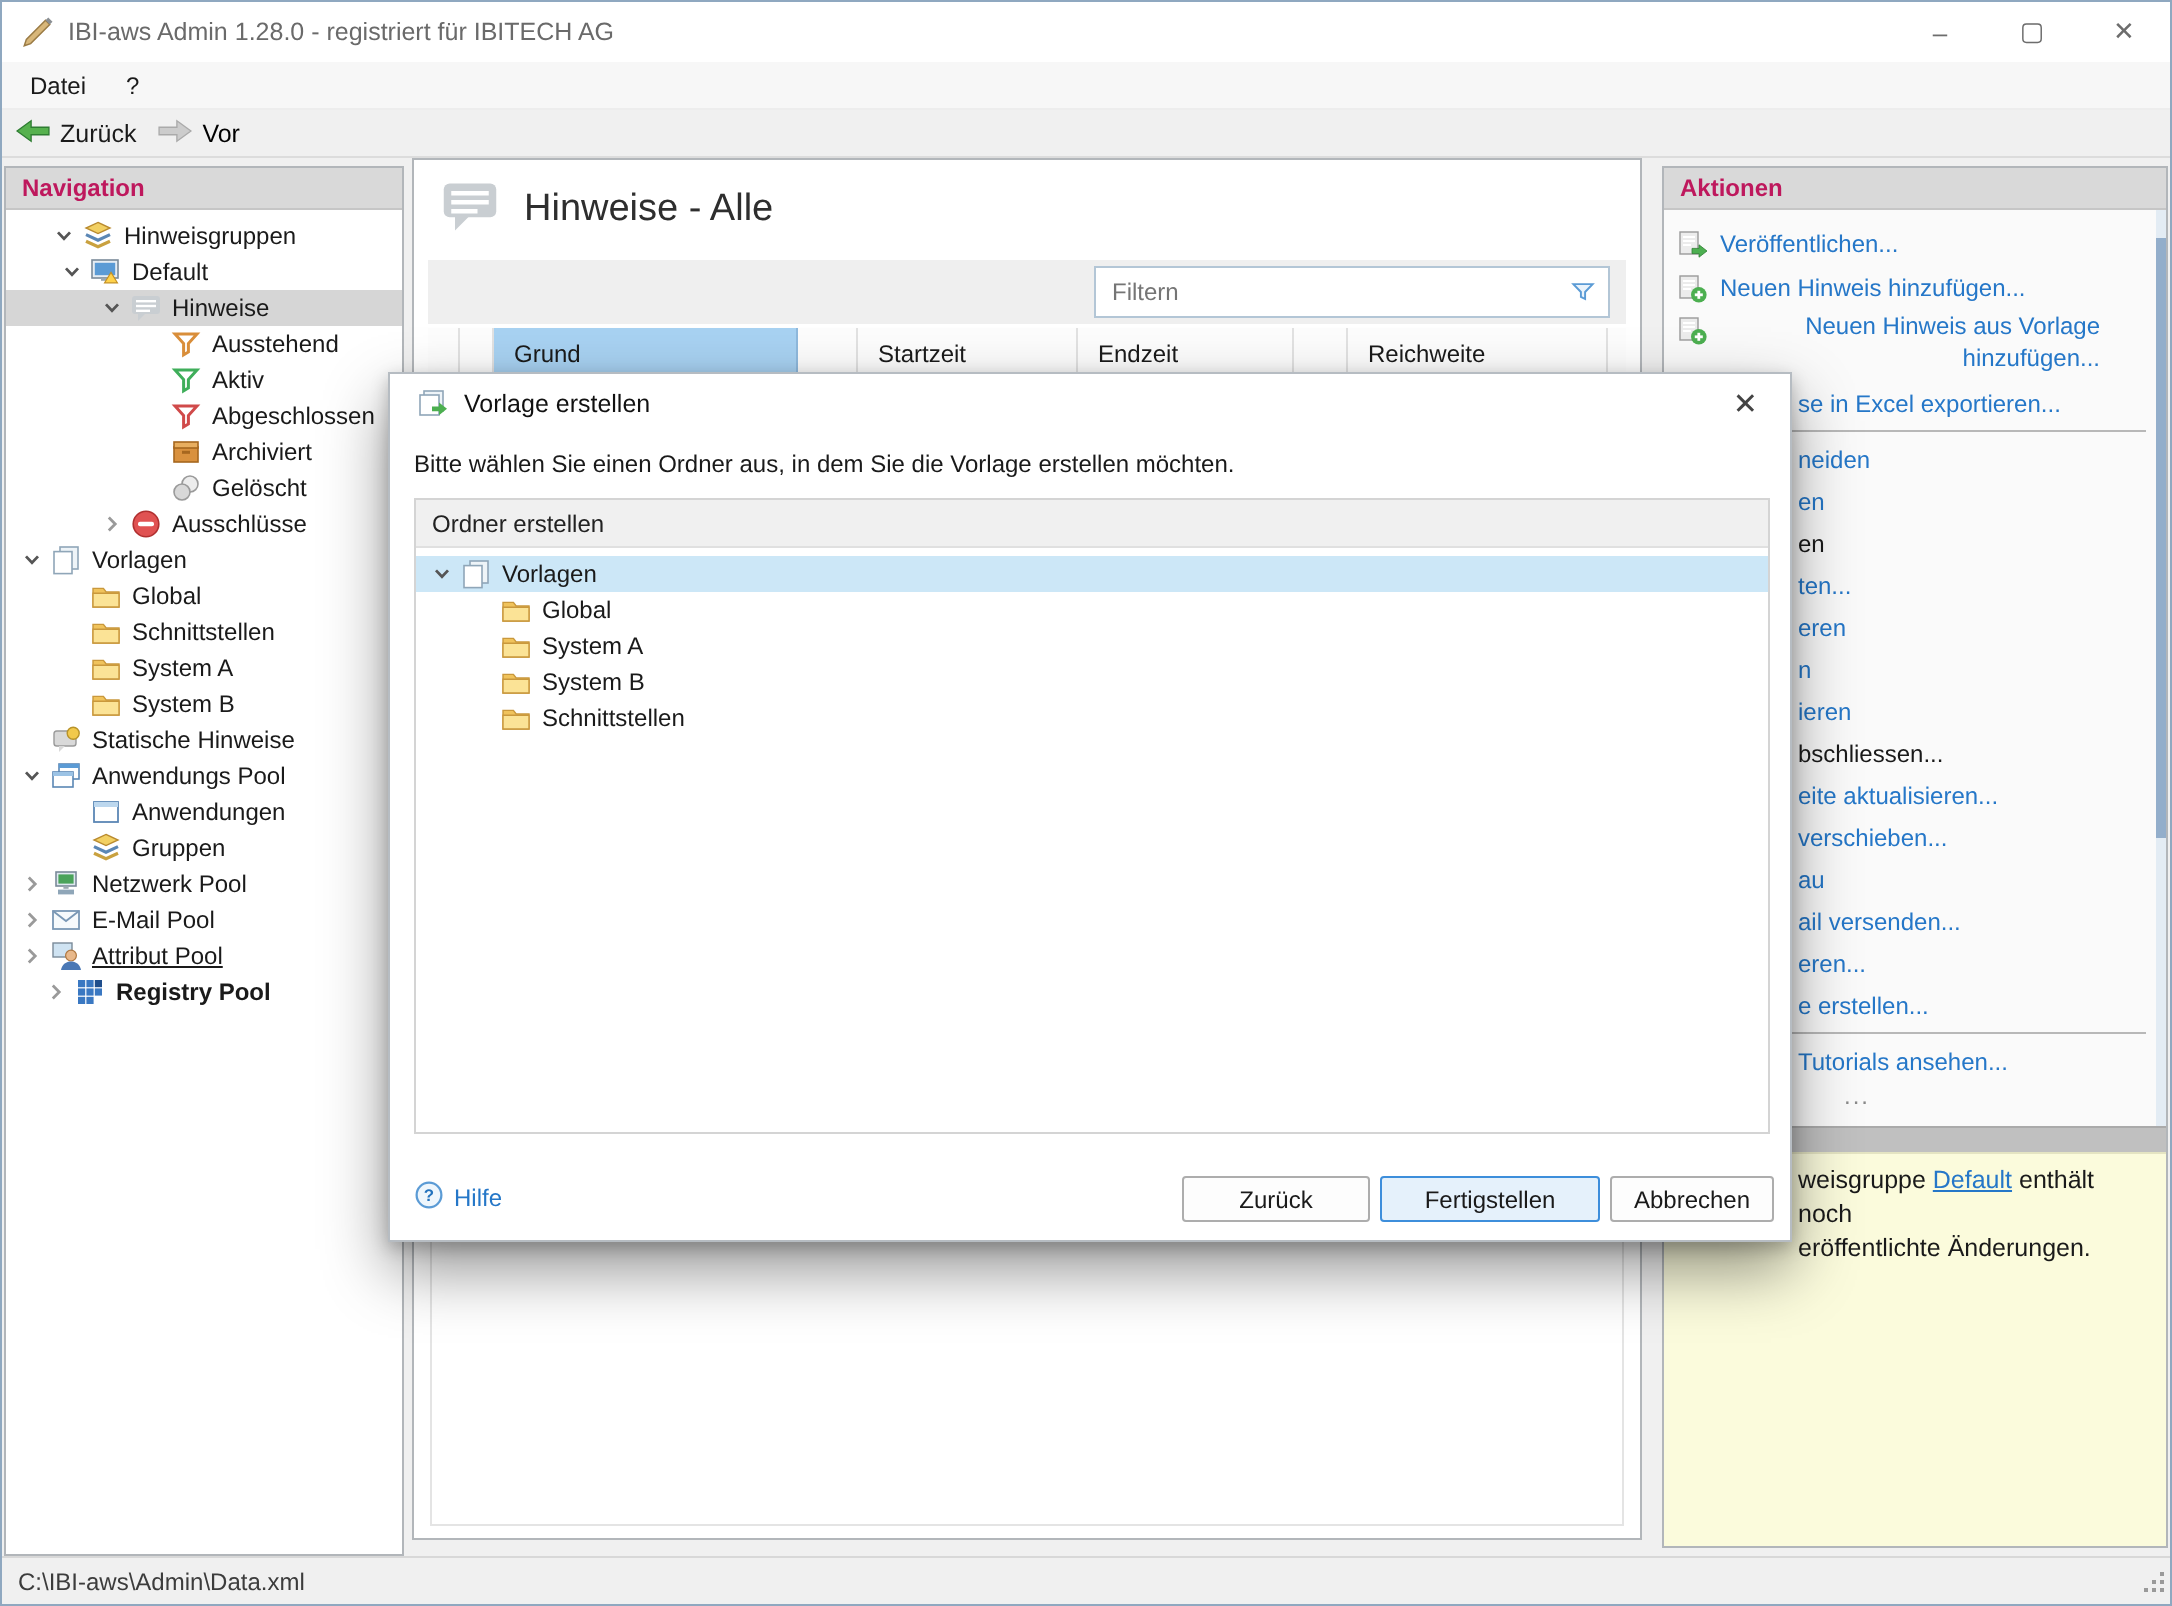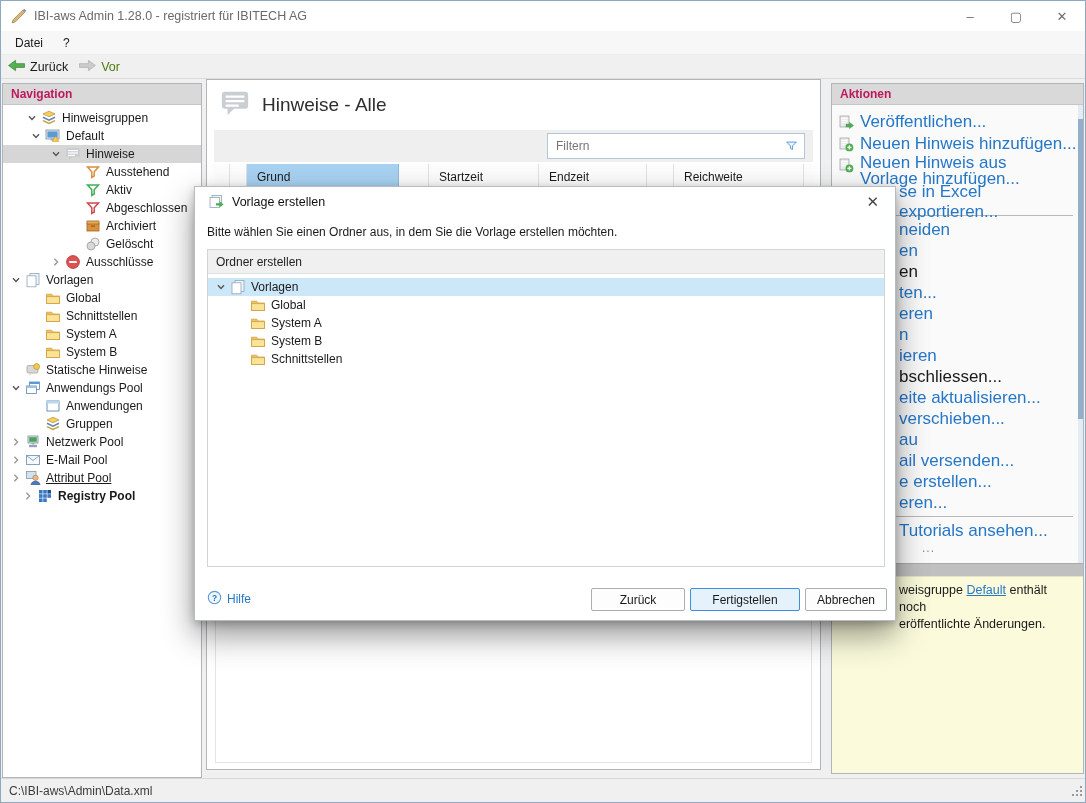--- a/index.html
+++ b/index.html
@@ -12,21 +12,21 @@
   .titlebar .app-icon { width:17px; height:17px; margin-right:7px; flex:0 0 auto; }
   .titlebar .title-text { color:#6a6a6a; font-size:12.5px; flex:1; }
   .win-controls { display:flex; height:100%; }
   .win-btn { width:46px; display:flex; align-items:center; justify-content:center; color:#6d6d6d; font-size:13px; }
   .menubar { height:24px; background:#f7f7f7; display:flex; align-items:center; border-bottom:1px solid #ededed; }
   .menu-item { padding:0 10px; color:#1a1a1a; }
   .menu-item:first-child { padding-left:14px; }
   .toolbar { height:24px; background:#f0f0f0; border-bottom:1px solid #dcdcdc; display:flex; align-items:center; padding-left:6px; gap:10px; }
   .tool-btn { display:flex; align-items:center; gap:4px; }
   .tool-btn .lbl { font-size:12.5px; }
-  .tool-btn.disabled .lbl { color:#4d7c0f; }
+  .tool-btn.disabled .lbl { color:#000000; }
 
   
   .panel-header { height:21px; background:#d9d9d9; border-bottom:1px solid #c6c6c6; font-weight:bold; display:flex; align-items:center; padding-left:8px; color:#be185d; }
   .nav-panel { position:absolute; left:1px; top:82px; width:200px; bottom:24px; background:#fff; border:1px solid #b2b6ba; }
   .tree { padding-top:4px; }
   .tree-row { height:18px; display:flex; align-items:center; white-space:nowrap; }
   .tree-row.selected { background:#d6d6d6; }
   .chev-slot { width:17px; height:12px; display:inline-flex; align-items:center; justify-content:center; flex:0 0 auto; }
   .chev-slot svg { width:10px; height:10px; }
   .icon-slot { width:18px; height:16px; display:inline-flex; align-items:center; justify-content:center; margin-right:4px; flex:0 0 auto; }
@@ -47,21 +47,21 @@
   .th.c-grund { width:152px; background:#a8d2f2; border-right:1px solid #8fb9dd; }
   .th.gap1 { width:30px; padding:0; } .th.c-start { width:110px; } .th.c-end { width:108px; }
   .th.gap2 { width:27px; padding:0; } .th.c-reich { width:130px; } .th.rest { flex:1; border-right:none; padding:0; }
   .table-body { position:absolute; left:8px; right:8px; top:110px; bottom:6px; border:1px solid #e4e4e4; border-top:none; }
 
   
   .actions-panel { position:absolute; left:830px; top:82px; right:1px; bottom:28px; background:#fafafa; border:1px solid #b2b6ba; display:flex; flex-direction:column; }
   .actions-list { flex:1; overflow:hidden; position:relative; padding-top:6px; }
   .action-item { height:22px; display:flex; align-items:center; padding-left:5px; color:#2577c8; }
   .action-item .icon-slot { margin-right:5px; }
-  .action-item .a-label { font-size:17px; }
+  .action-item .a-label { font-size:12px;text-align:right; }
   .action-item.two-line { height:36px; align-items:flex-start; }
   .action-item.two-line .icon-slot { margin-top:2px; }
   .action-item.two-line .a-label { width:190px; line-height:16px; white-space:normal; }
   .action-item.covered { padding-left:67px; height:21px; }
   .action-item.disabled { color:#1a1a1a; }
   .action-sep { border-top:1px solid #b8b8b8; margin:3px 10px 3px 7px; }
   .action-overflow { height:14px; color:#8a8a8a; padding-left:90px; letter-spacing:1px; }
   .actions-scrollbar { position:absolute; right:0; top:0; bottom:0; width:5px; background:#e3ecf4; }
   .actions-scrollbar .thumb { position:absolute; top:14px; width:5px; height:300px; background:#93aecb; }
   .actions-splitter { height:13px; background:#c0c0c0; border-top:1px solid #aaa; }
@@ -543,25 +543,25 @@
         <div class="action-item covered">
 
           <span class="a-label">au</span>
         </div>
         <div class="action-item covered">
 
           <span class="a-label">ail versenden...</span>
         </div>
         <div class="action-item covered">
 
+          <span class="a-label">eren...</span>
+        </div>
+        <div class="action-item covered">
+
           <span class="a-label">e erstellen...</span>
-        </div>
-        <div class="action-item covered">
-
-          <span class="a-label">eren...</span>
         </div>
         <div class="action-sep"></div>
         <div class="action-item covered">
 
           <span class="a-label">Tutorials ansehen...</span>
         </div>
         <div class="action-overflow">...</div>
       <div class="actions-scrollbar">
           <div class="thumb"></div>
         </div>

